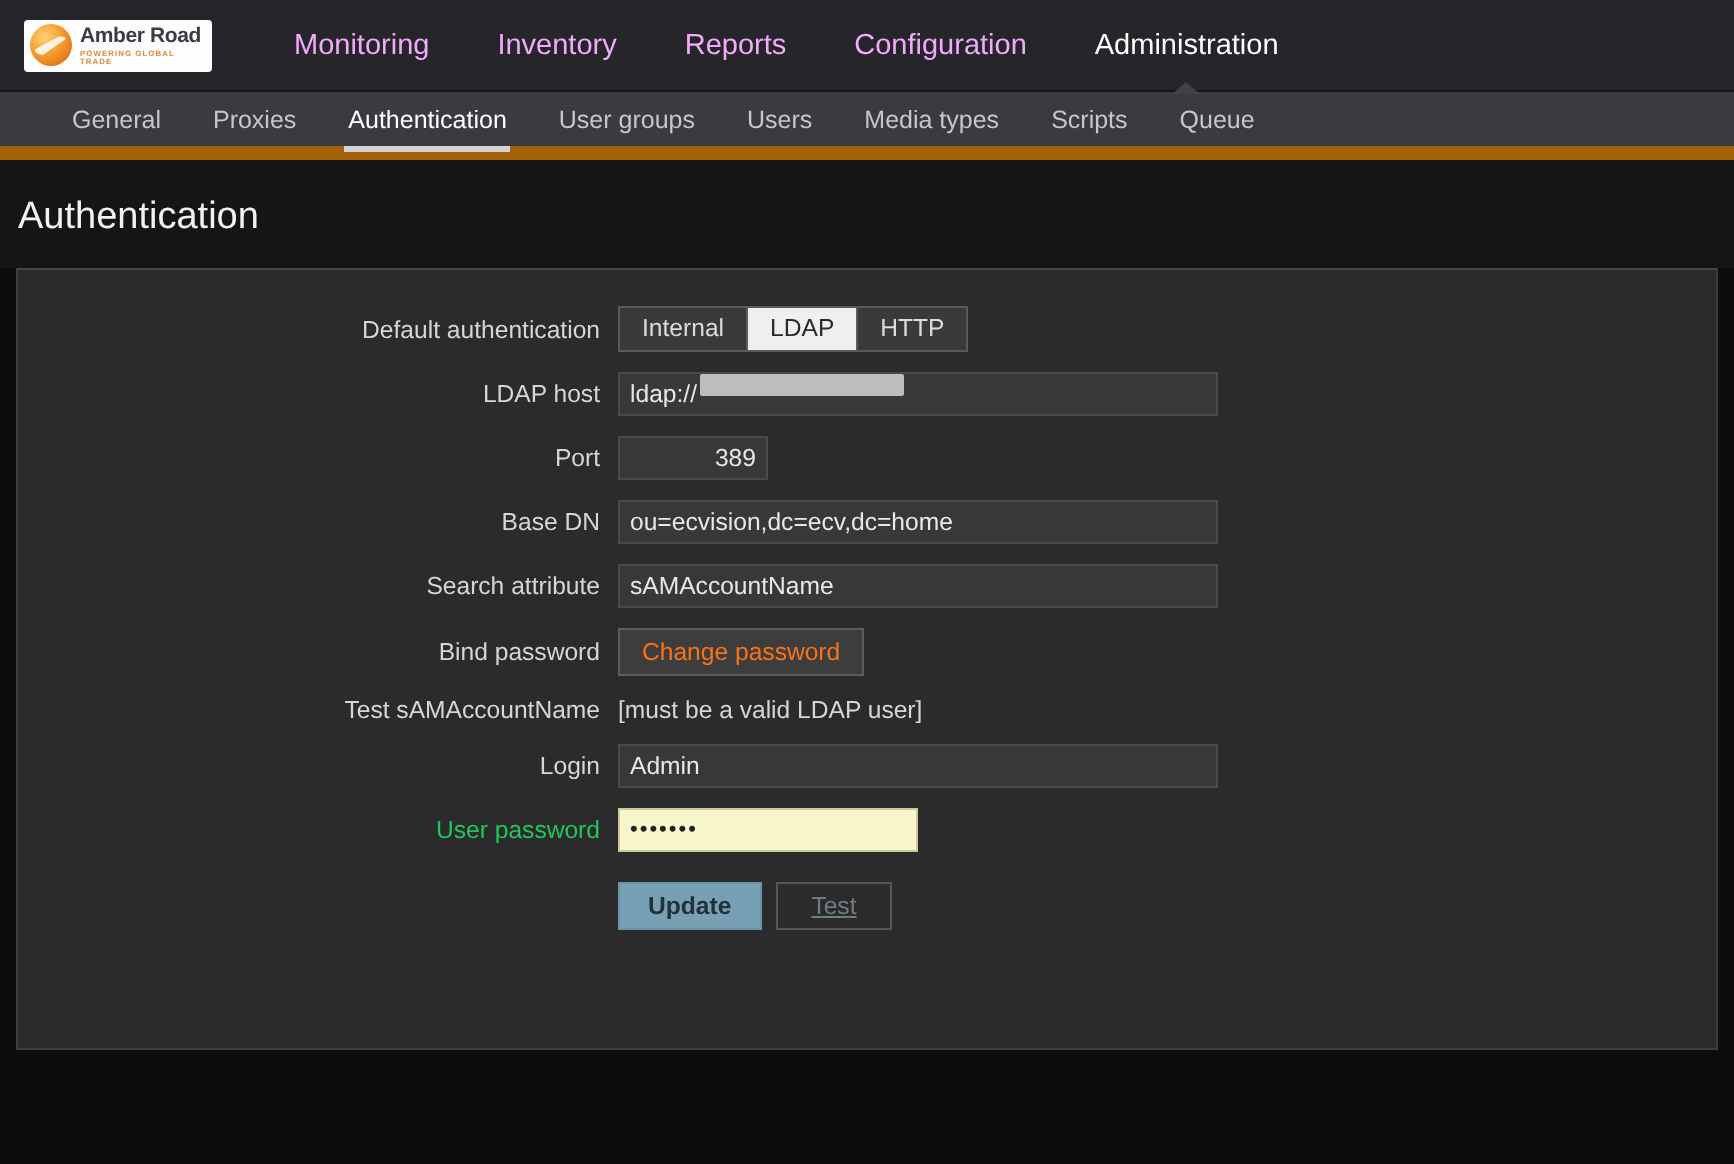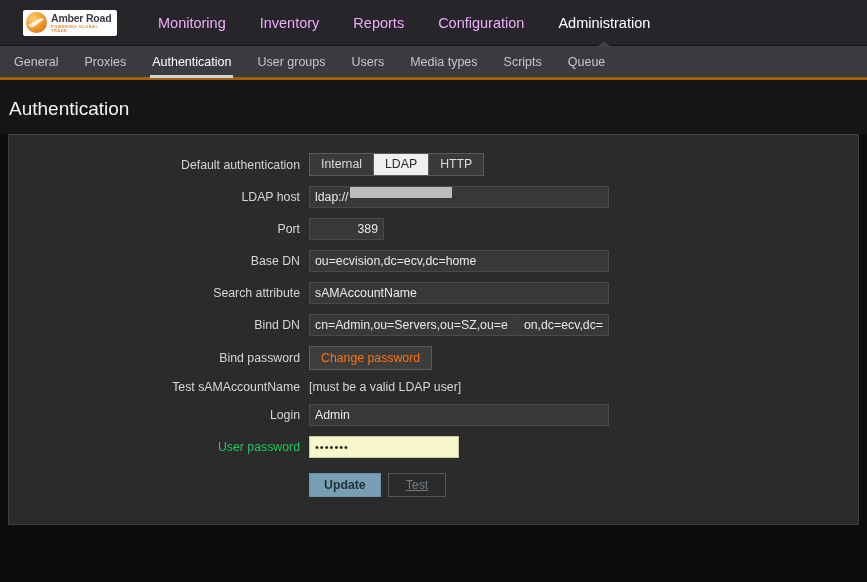--- a/index.html
+++ b/index.html
@@ -14,21 +14,21 @@
   }
 
   
   .topbar {
     position: relative;
     height: 46px;
     background: #26262a;
     border-bottom: 1px solid #161618;
     display: flex;
     align-items: center;
-    padding-left: 23px;
+    padding-left: 12px;
   }
   .logo {
     width: 94px;
     height: 26px;
     background: #fdfdfd;
     border-radius: 2px;
     display: flex;
     align-items: center;
     padding: 0 3px;
     margin-right: 24px;
@@ -89,24 +89,24 @@
     margin-left: -7px;
     border-left: 7px solid transparent;
     border-right: 7px solid transparent;
     border-bottom: 6px solid #414146;
   }
 
   
   .subnav {
     height: 34px;
     background: #3a3a3f;
-    border-bottom: 3px solid #a16207;
+    border-bottom: 7px solid #a16207;
     display: flex;
     align-items: center;
-    padding-left: 1px;
+    padding-left: 23px;
   }
   .subnav-item {
     position: relative;
     font-size: 12.5px;
     color: #c7c7cb;
     padding: 0 13px;
     line-height: 34px;
     height: 34px;
     cursor: pointer;
     white-space: nowrap;
@@ -314,28 +314,20 @@
   <div class="row">
     <div class="lbl">Base DN</div>
     <div class="fld w-long">ou=ecvision,dc=ecv,dc=home</div>
   </div>
 
   <div class="row">
     <div class="lbl">Search attribute</div>
     <div class="fld w-long">sAMAccountName</div>
   </div>
 
-  <div class="row">
-    <div class="lbl">Bind DN</div>
-    <div class="fld w-long">
-      <span>cn=Admin,ou=Servers,ou=SZ,ou=e</span>
-      <span class="redact-dark"></span>
-      <span>on,dc=ecv,dc=</span>
-    </div>
-  </div>
 
   <div class="row">
     <div class="lbl">Bind password</div>
     <button class="btn">Change password</button>
   </div>
 
   <div class="row">
     <div class="lbl">Test sAMAccountName</div>
     <div class="hint">[must be a valid LDAP user]</div>
   </div>

